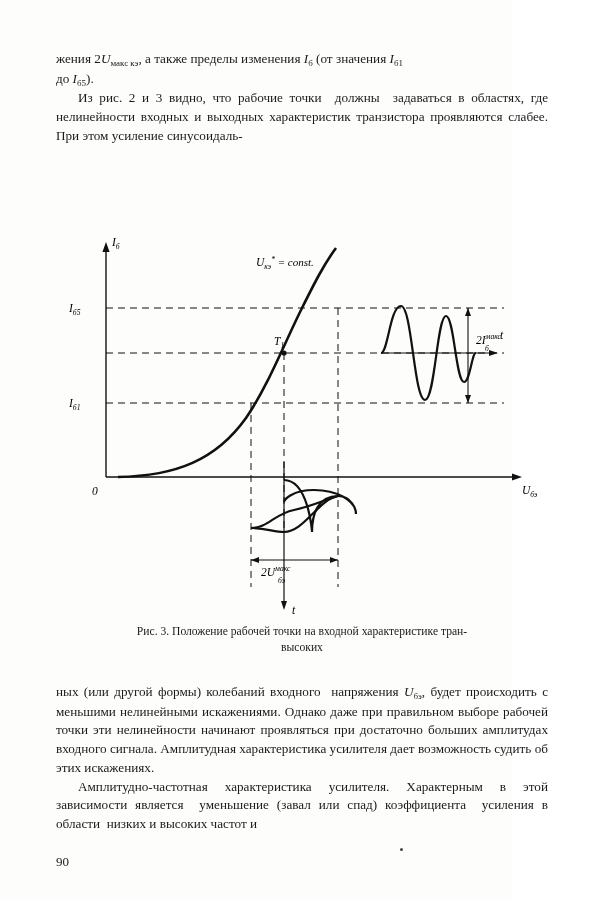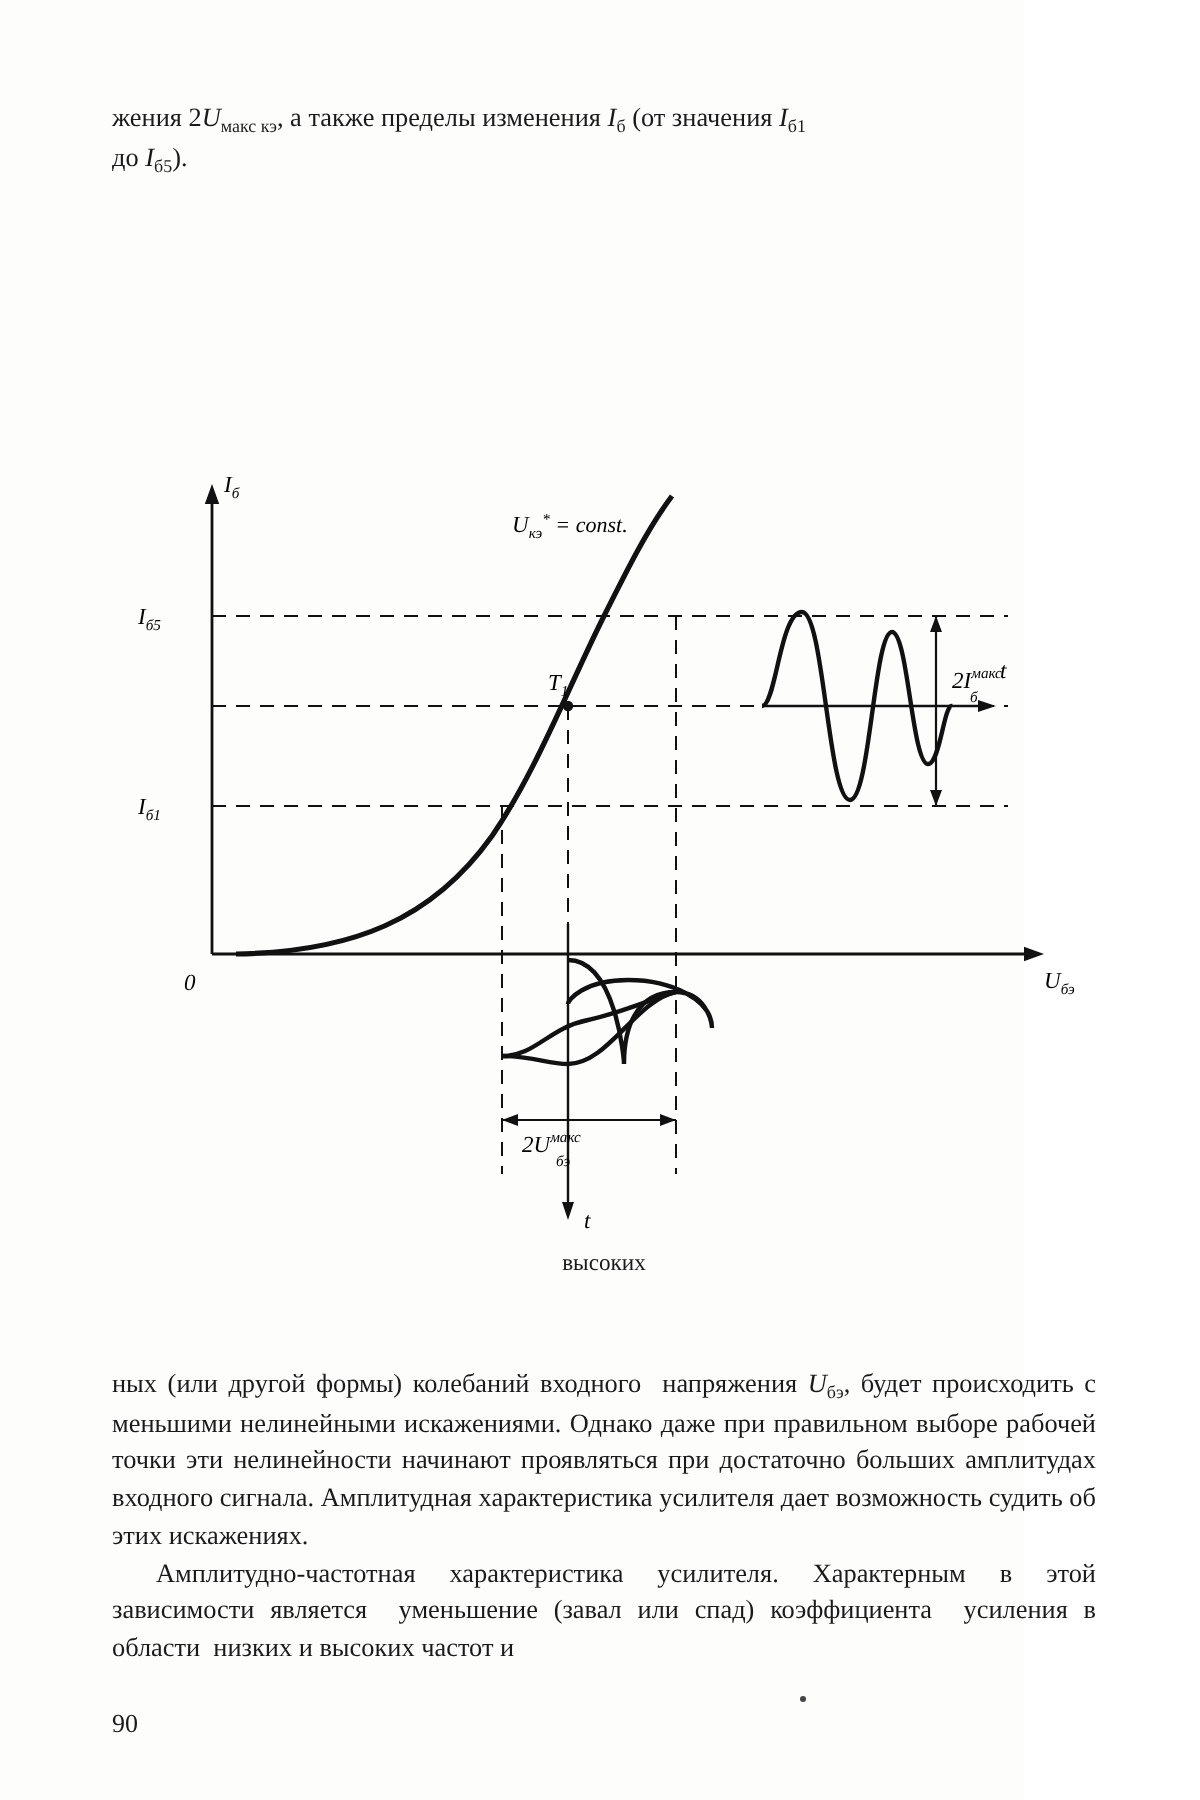--- a/index.html
+++ b/index.html
@@ -110,20 +110,23 @@
 </head>
 <body>
 
 <div class="page">
 
   <div class="text-block blk1">
     <p class="para">
       жения&nbsp;2<i>U</i><sub>макс&nbsp;кэ</sub>, а также пределы изменения <i>I</i><sub>б</sub> (от значения <i>I</i><sub>б1</sub><br>
       до <i>I</i><sub>б5</sub>).
     </p>
+    <p class="para indent">
+      Из рис. 2 и 3 видно, что рабочие точки&nbsp; должны&nbsp; задаваться в областях, где нелинейности входных и выходных характеристик транзистора проявляются слабее. При этом усиление синусоидаль-
+    </p>
   </div>
 
   <div class="fig-wrap">
     <svg width="492" height="400" viewBox="0 0 492 400">
 
       <line x1="50" y1="16" x2="50" y2="245" stroke="#111" stroke-width="1.4"></line>
       <polygon points="50,10 46.4,20 53.6,20" fill="#111"></polygon>
 
       <line x1="50" y1="245" x2="460" y2="245" stroke="#111" stroke-width="1.4"></line>
       <polygon points="466,245 456,241.4 456,248.6" fill="#111"></polygon>
@@ -176,20 +179,21 @@
       <text x="444" y="107" class="lbl-it">t</text>
       <text x="236" y="382" class="lbl-it">t</text>
 
       <text x="420" y="112" class="lbl-it">2I<tspan class="lbl-sm" dy="-5">макс</tspan><tspan class="lbl-sm-it" dy="12" x="429">б</tspan></text>
 
       <text x="205" y="344" class="lbl-it">2U<tspan class="lbl-sm" dy="-5">макс</tspan><tspan class="lbl-sm-it" dy="12" x="222">бэ</tspan></text>
     </svg>
   </div>
 
   <div class="fig-caption">
+    <div>Рис. 3. Положение рабочей точки на входной характеристике тран-</div>
     <div>высоких</div>
   </div>
 
   <div class="text-block blk2">
     <p class="para">
       ных (или другой формы) колебаний входного&nbsp; напряжения <i>U</i><sub>бэ</sub>, будет происходить с меньшими нелинейными искажениями. Однако даже при правильном выборе рабочей точки эти нелинейности начинают проявляться при достаточно больших амплитудах входного сигнала. Амплитудная характеристика усилителя дает возможность судить об этих искажениях.
     </p>
     <p class="para indent">
       <span class="bold">Амплитудно-частотная характеристика усилителя.</span>
       <span> Характерным в этой зависимости является&nbsp; уменьшение (завал или спад) коэффициента&nbsp; усиления в области&nbsp; низких и высоких частот и</span>

